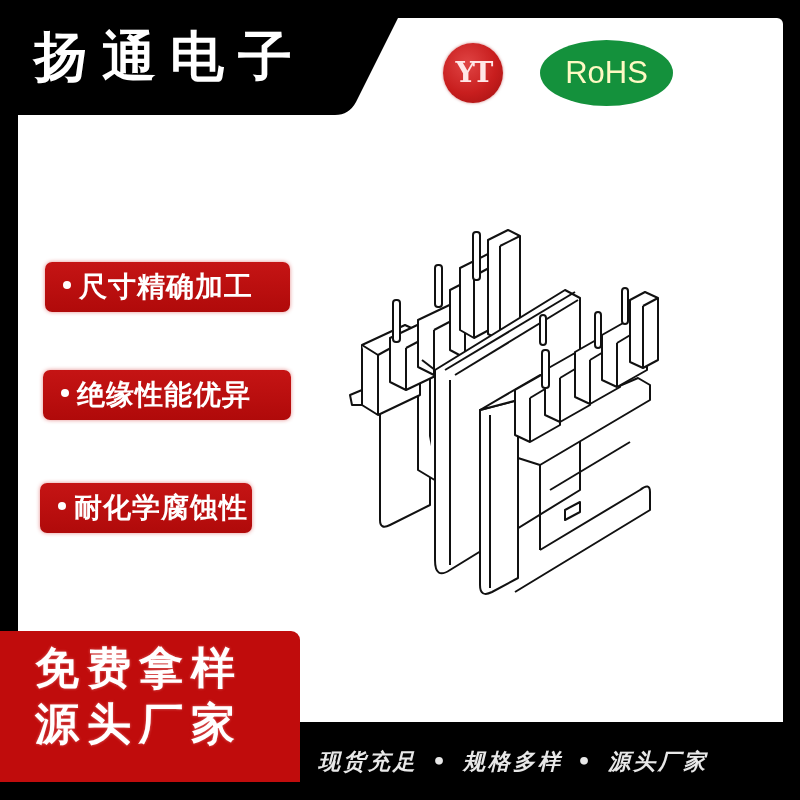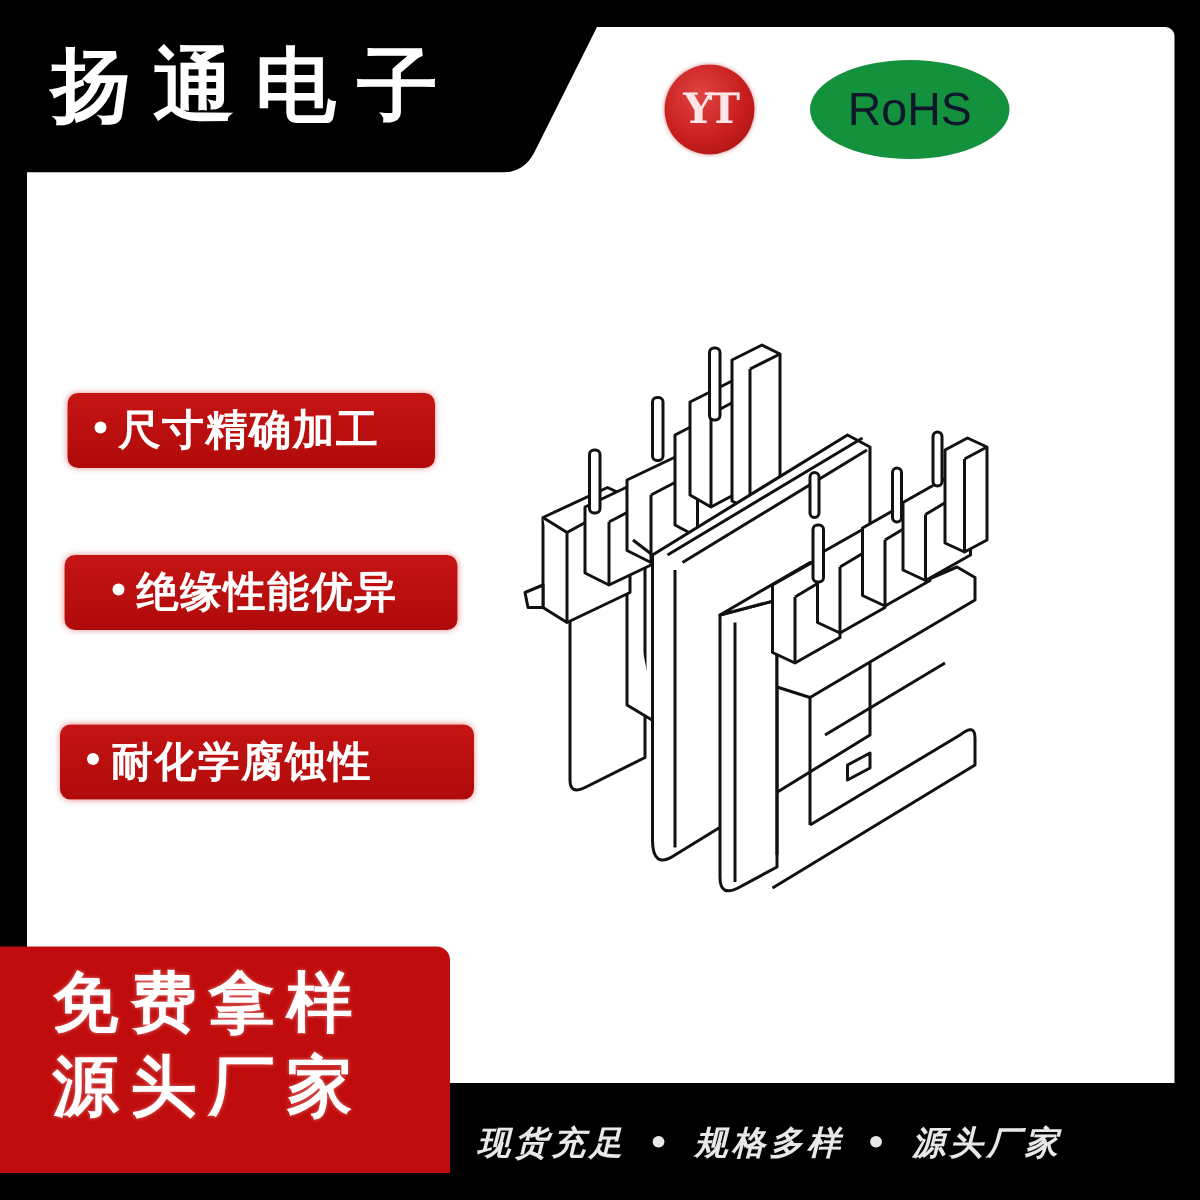--- a/index.html
+++ b/index.html
@@ -5,26 +5,26 @@
     html, body { margin:0; padding:0; }
     body { width:800px; height:800px; position:relative; overflow:hidden; background:#000; font-family:"DejaVu Sans", sans-serif; }
     .canvas { position:absolute; left:18px; top:18px; width:765px; height:704px; background:#fff; border-radius:0 6px 0 0; }
     .header-band { position:absolute; left:0; top:0; width:800px; height:18px; background:#000; }
     .header-tab { position:absolute; left:0; top:0; width:420px; height:115px; }
     .header-tab svg { display:block; }
     .brand-title { position:absolute; left:34px; top:22px; height:70px; font-size:54px; font-weight:bold; color:#fff; letter-spacing:14px; line-height:70px; white-space:nowrap;text-align:center; }
     .yt-badge { position:absolute; left:443px; top:43px; width:60px; height:60px; border-radius:50%;
       background:radial-gradient(circle at 40% 35%, #e04444 0%, #c81e1e 55%, #a01010 100%);
       color:#ffe6e6; font-family:"DejaVu Serif", serif; font-weight:bold; font-size:28px; text-align:center; line-height:60px; letter-spacing:-3px; box-shadow:0 0 3px rgba(160,0,0,0.5); }
-    .rohs-badge { position:absolute; left:540px; top:40px; width:133px; height:66px; border-radius:50%; background:#14913c; color:#0f172a; font-family:"Liberation Sans", sans-serif; font-size:31px; text-align:center; line-height:66px; }
+    .rohs-badge { position:absolute; left:540px; top:40px; width:133px; height:66px; border-radius:50%; background:#14913c; color:#fef9c3; font-family:"Liberation Sans", sans-serif; font-size:31px; text-align:center; line-height:66px; }
     .feature { position:absolute; height:50px; background:linear-gradient(#c51414,#b00a0a); border-radius:7px; color:#fff; font-weight:bold; font-size:28px; line-height:50px; white-space:nowrap; box-shadow:0 0 4px rgba(200,0,0,0.45); letter-spacing:1px; }
     .feature .dot { display:inline-block; width:8px; height:8px; background:#fff; border-radius:50%; margin:0 8px 0 18px; vertical-align:middle; position:relative; top:-3px; }
     .feature-1 { left:45px; top:262px; width:245px; }
-    .feature-2 { left:43px; top:370px; width:248px;padding-left:14px; }
-    .feature-3 { left:40px; top:483px; width:276px; }
+    .feature-2 { left:43px; top:370px; width:248px; }
+    .feature-3 { left:40px; top:483px; width:212px; }
     .product { position:absolute; left:340px; top:220px; width:340px; height:380px; }
     .promo { position:absolute; left:0; top:631px; width:300px; height:151px; background:#c00c0c; border-radius:0 9px 0 0; }
     .promo-line { position:absolute; left:35px; width:250px; color:#fff; font-size:44px; font-weight:bold; letter-spacing:8px; white-space:nowrap; text-shadow:0 0 3px rgba(255,200,200,0.5); }
     .promo-line-1 { top:8px; }
     .promo-line-2 { top:64px; }
     .footer-bar { position:absolute; left:300px; top:722px; width:500px; height:78px; background:#000;font-style:italic; }
     .footer-text { position:absolute; left:18px; top:25px; color:#e8e8e8; font-weight:bold; font-size:22px; letter-spacing:3px; white-space:nowrap; }
     .footer-sep { margin:0 14px; }
   </style>
 </head>

